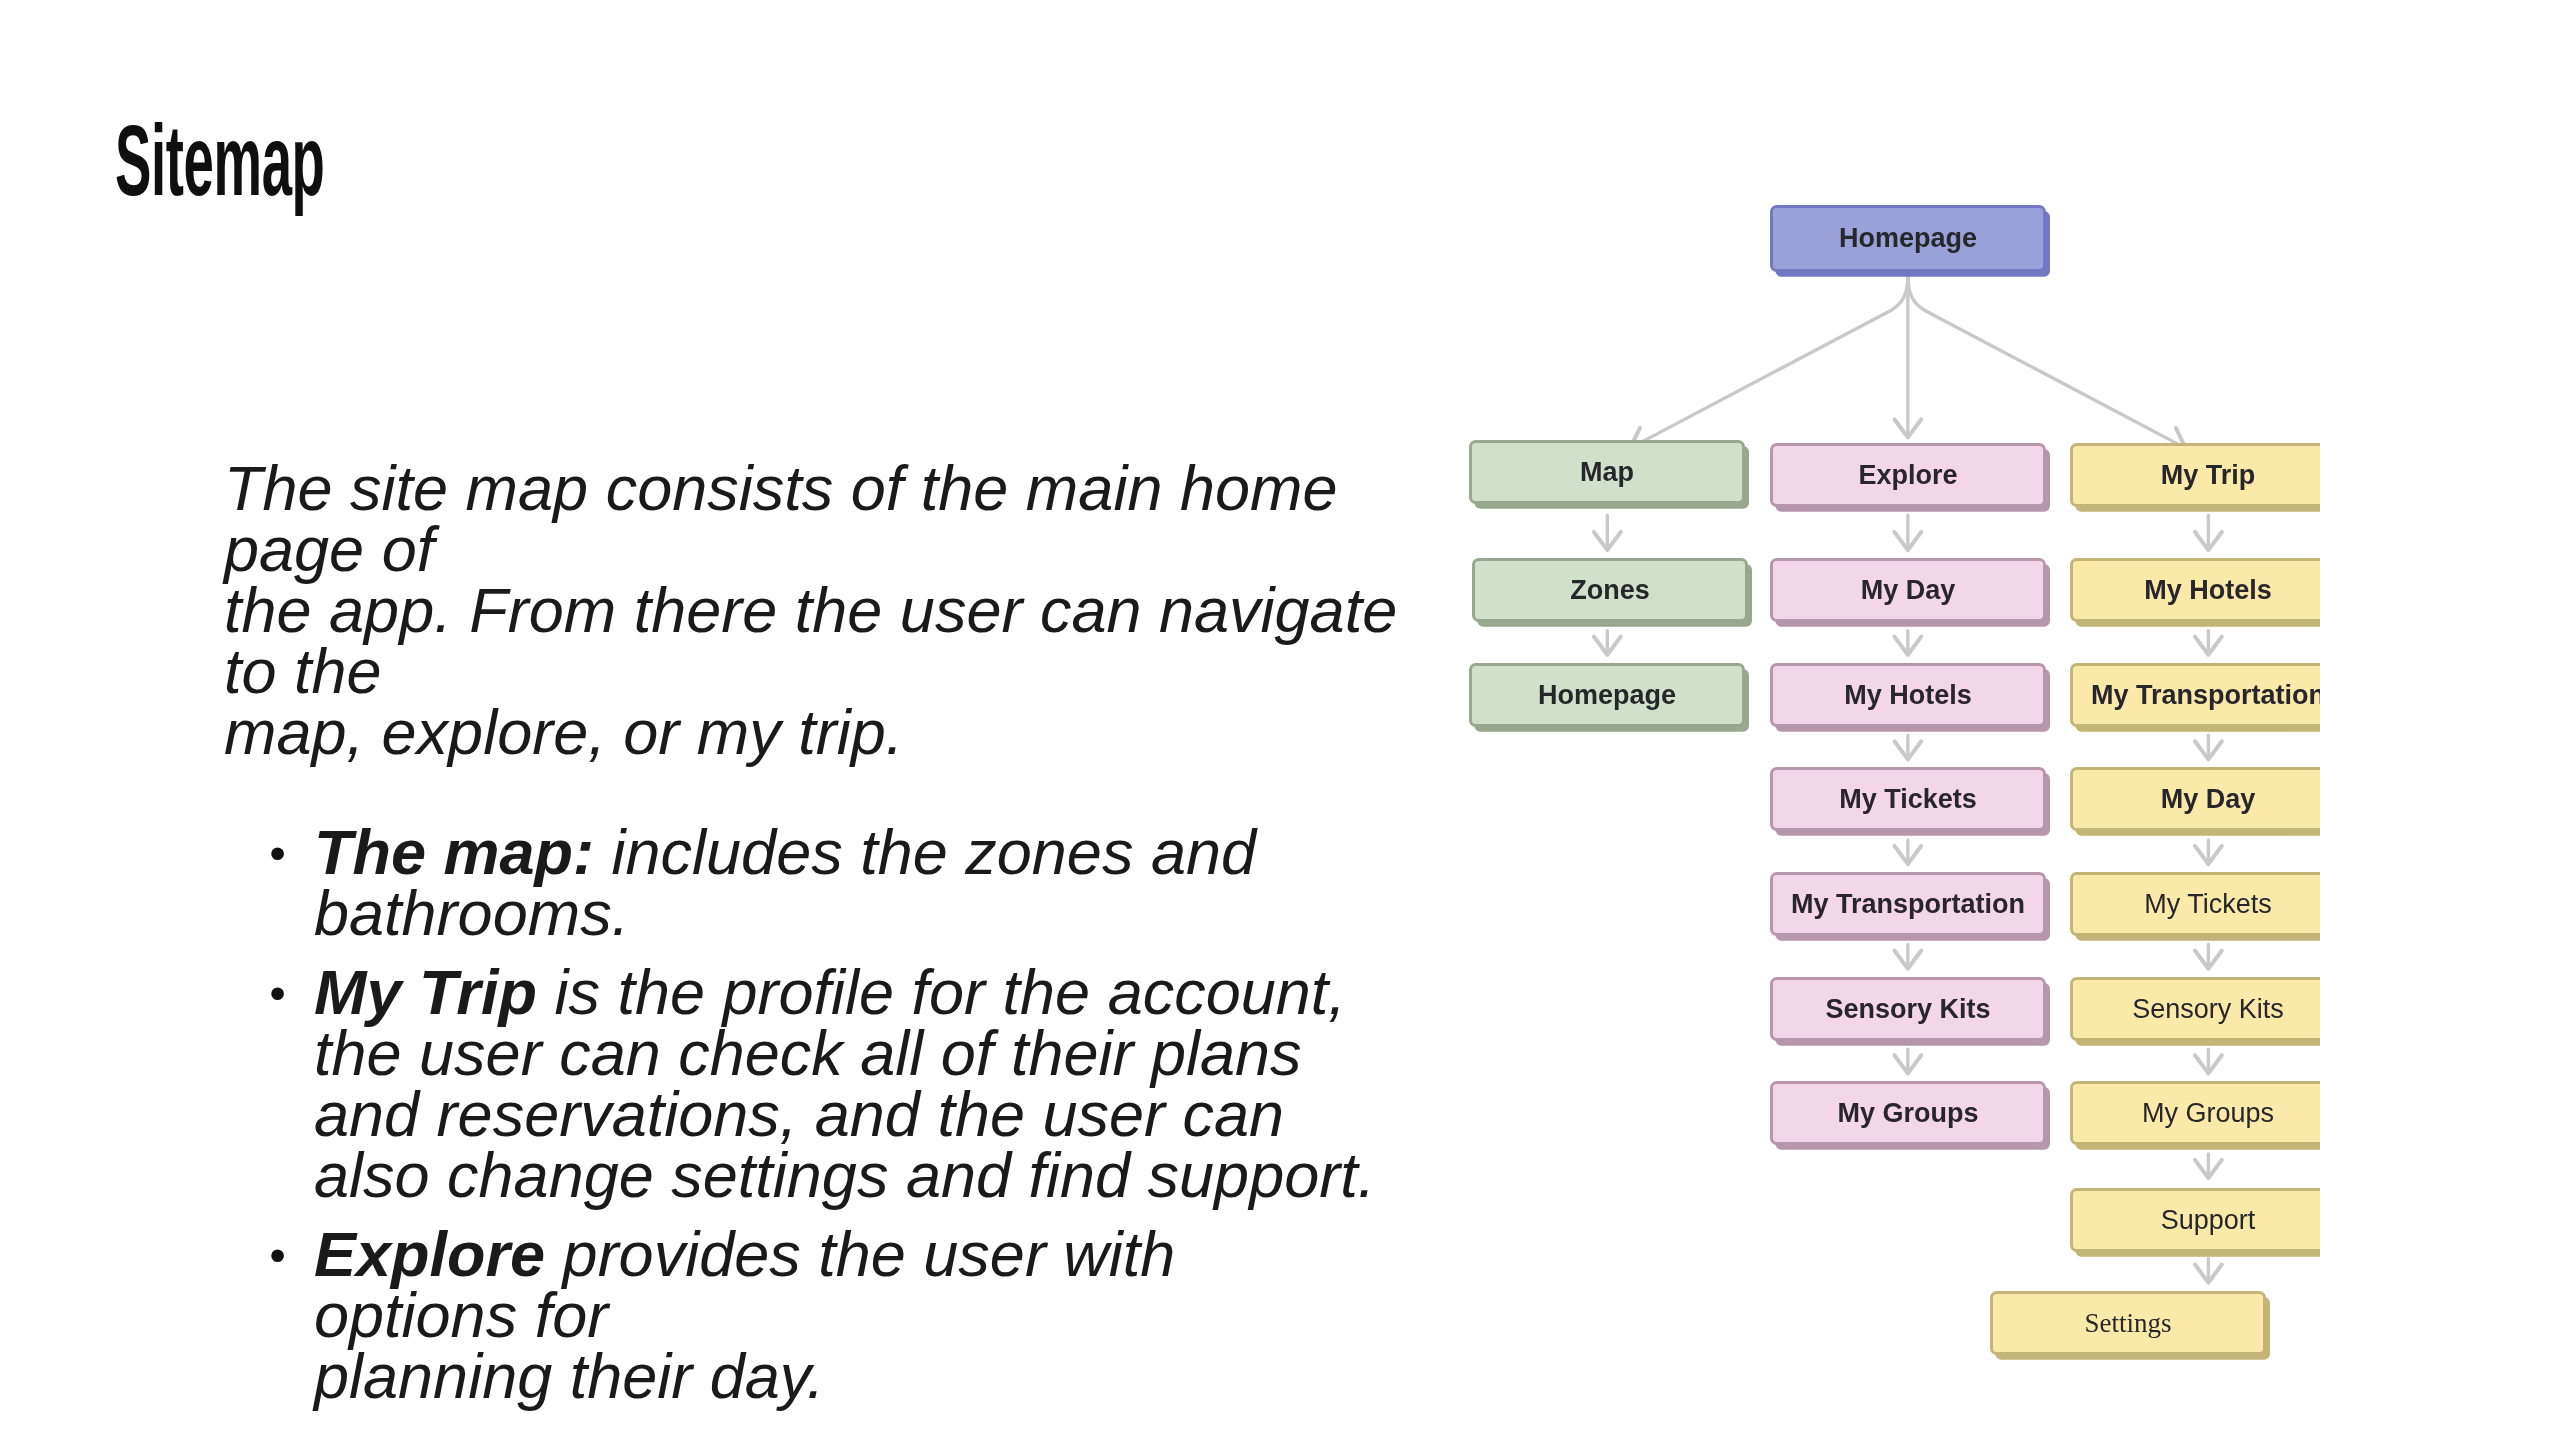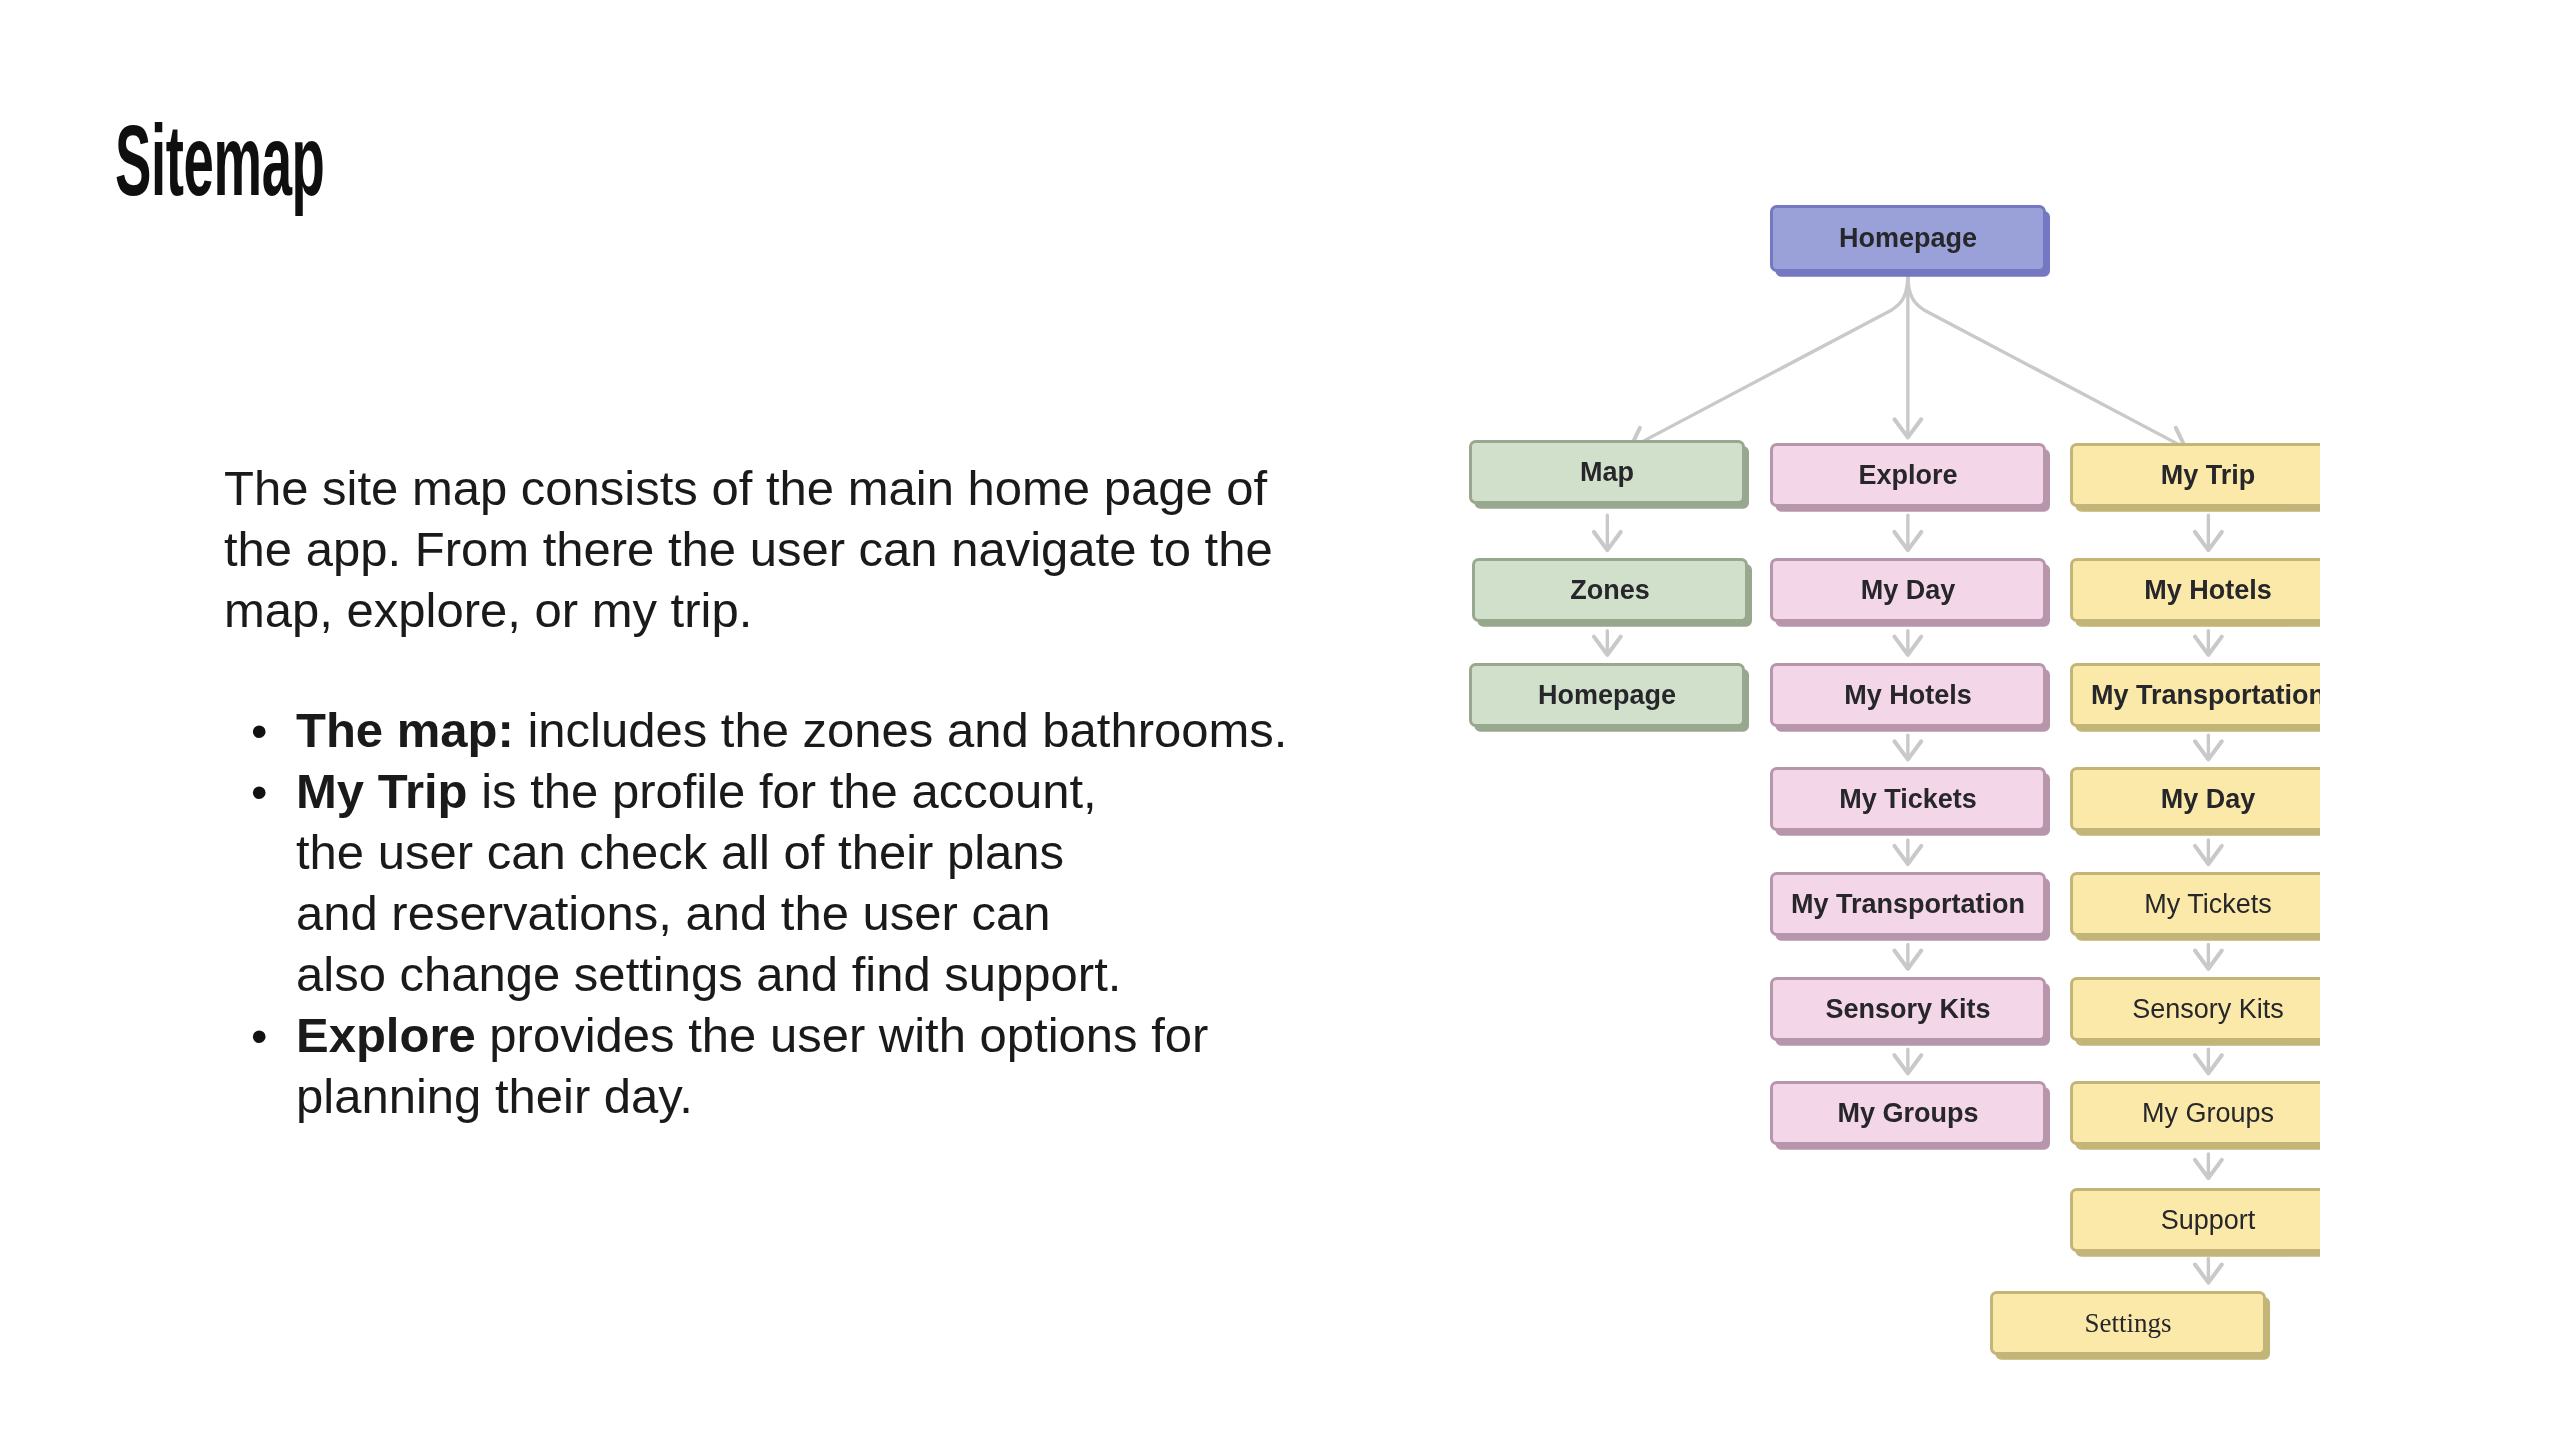--- a/index.html
+++ b/index.html
@@ -6,24 +6,24 @@
   .page{position:relative;width:2320px;height:1449px;background:#ffffff;overflow:hidden;
         font-family:"Liberation Sans",sans-serif;}
 
   
   .title{position:absolute;left:115px;top:107px;margin:0;
          font:700 101px/1.05 "Liberation Sans",sans-serif;color:#0f0f0f;
          letter-spacing:-0.7px;transform:scaleX(0.54);transform-origin:0 0;white-space:nowrap;}
 
   
   .text-block{position:absolute;left:224px;top:458px;width:1181px;color:#1a1a1a;
-              font-size:49px;line-height:61px;}
+              font-size:63px;line-height:61px;font-style:italic;}
   .intro{margin:0;white-space:pre-line;}
   .bullets{margin:59px 0 0 0;padding:0;list-style:none;}
-  .bullets li{position:relative;padding-left:72px;margin:0;}
+  .bullets li{position:relative;padding-left:72px;margin:18px;}
   .bullets li::before{content:"\2022";position:absolute;left:27px;top:0;
                       font-size:47px;line-height:61px;color:#111;}
   .bullets b{font-weight:700;}
   .bullets .rest{white-space:pre-line;font-weight:400;}
 
   
   .diagram{position:absolute;inset:0;}
   .diagram svg{position:absolute;left:0;top:0;}
   .node{position:absolute;width:276px;box-sizing:border-box;border:3.4px solid;
         border-radius:6.7px;display:flex;align-items:center;justify-content:center;

